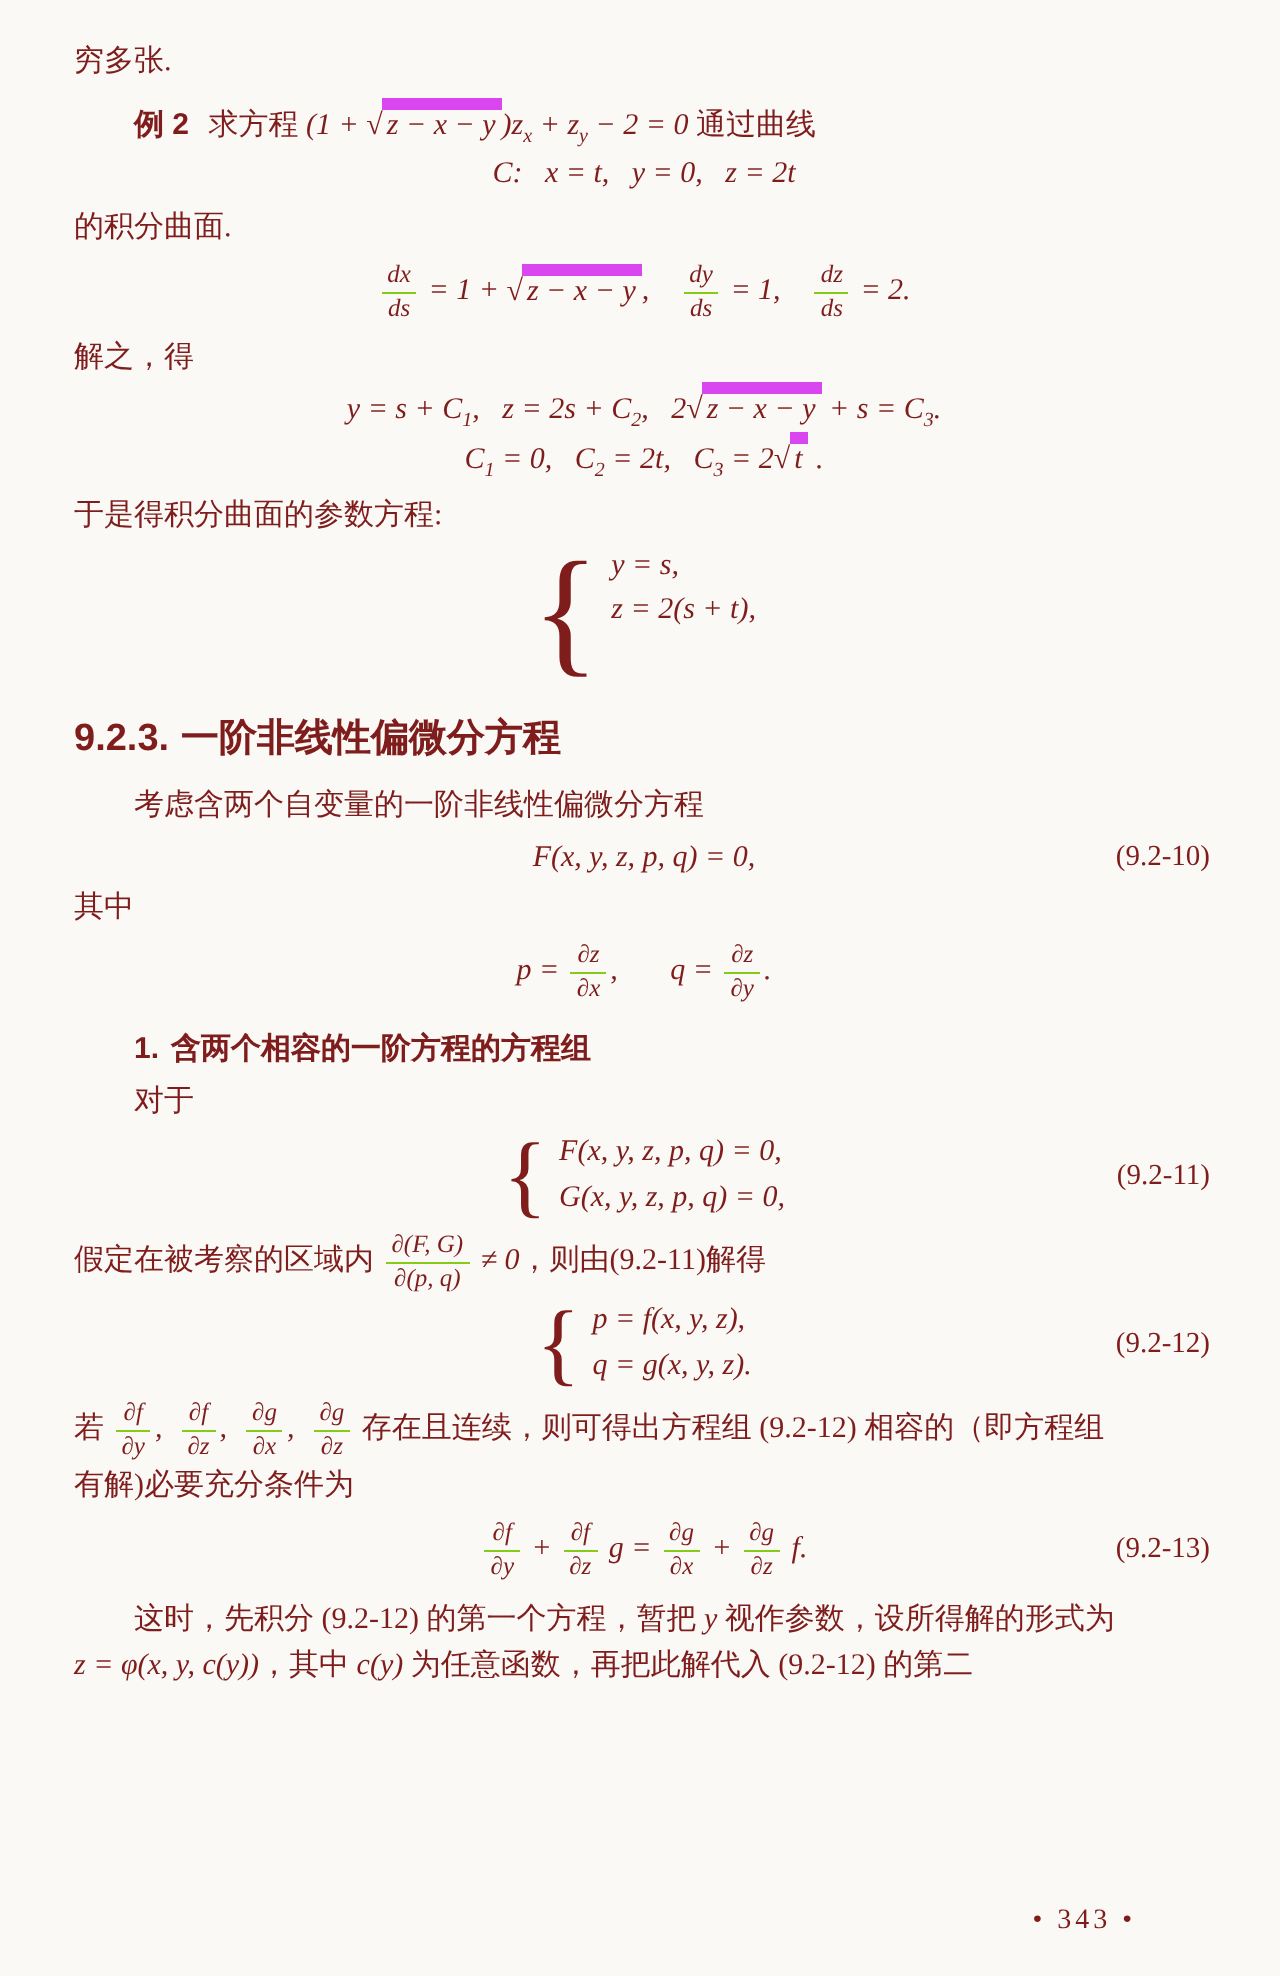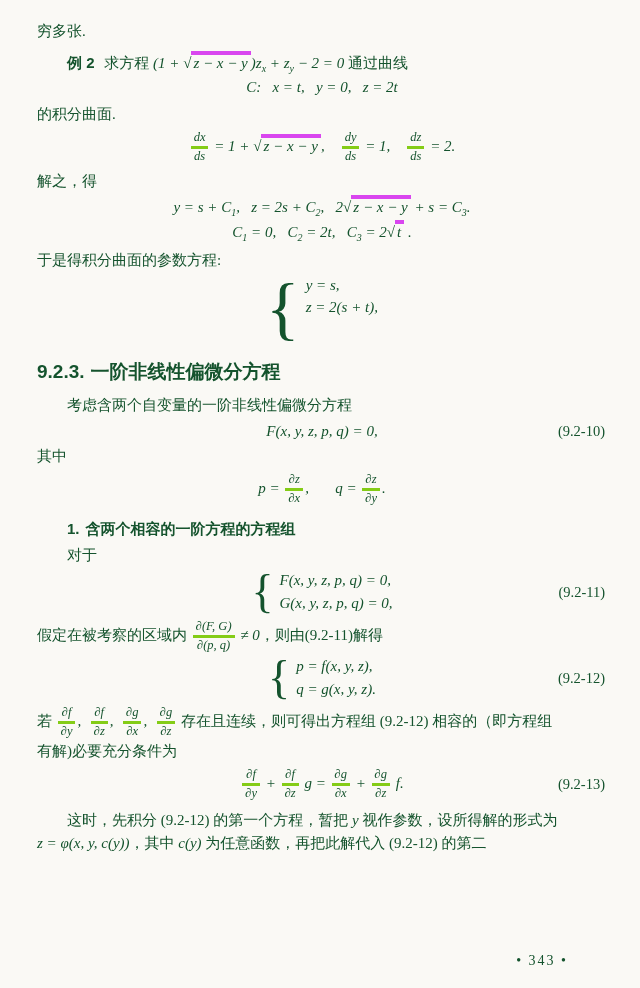--- a/index.html
+++ b/index.html
@@ -5,21 +5,21 @@
   html,body{margin:0;padding:0;}
   body{background:#e8e6e1;}
   .page{
     position:relative;
     width:640px;height:988px;
     margin:0 auto;
     background:#faf9f5;
     box-sizing:border-box;
     padding:20px 33px 0 37px;
     overflow:hidden;
-    color:#14532d;
+    color:#7f1d1d;
     font-family:"Liberation Serif","DejaVu Serif",serif;
     font-size:15px;
     line-height:1.55;
   }
   .para{margin:0;}
   .indent{padding-left:30px;}
   .center{text-align:center;}
   .m{font-style:italic;font-family:"Liberation Serif","DejaVu Serif",serif;}
   sub{font-size:10px;font-style:italic;line-height:0;}
   .bold-label{font-weight:bold;font-family:"Liberation Sans","DejaVu Sans",sans-serif;margin-right:6px;}
@@ -39,25 +39,25 @@
   .eqline{position:relative;text-align:center;}
   .eqnum{
     position:absolute;right:2px;top:50%;transform:translateY(-50%);
     font-style:normal;font-size:14.5px;
   }
   .frac{
     display:inline-block;vertical-align:middle;text-align:center;
     font-size:12.5px;line-height:1.25;font-style:italic;
     margin:0 2px;
   }
-  .frac .fn{display:block;border-bottom:3px solid #84cc16;padding:0 3px;}
+  .frac .fn{display:block;border-bottom:1px solid #84cc16;padding:0 3px;}
   .frac .fd{display:block;padding:0 3px;}
   .sqrt{white-space:nowrap;font-style:italic;}
   .sqrt::before{content:"\221A";font-style:normal;}
-  .sqrt .arg{border-top:4px solid #d946ef;padding:0 3px 0 2px;font-style:italic;}
+  .sqrt .arg{border-top:6px solid #d946ef;padding:0 3px 0 2px;font-style:italic;}
   .sys{display:flex;align-items:flex-start;justify-content:center;margin:2px 0;}
   .sys::before{
     content:"{";
     font-family:"Liberation Serif","DejaVu Serif",serif;
     font-weight:400;line-height:1;margin-right:6px;
   }
   .sys2::before{font-size:46px;}
   .sys3::before{font-size:70px;}
   .sys .rows{text-align:left;}
   .sys .r{font-style:italic;line-height:1.5;display:block;}

